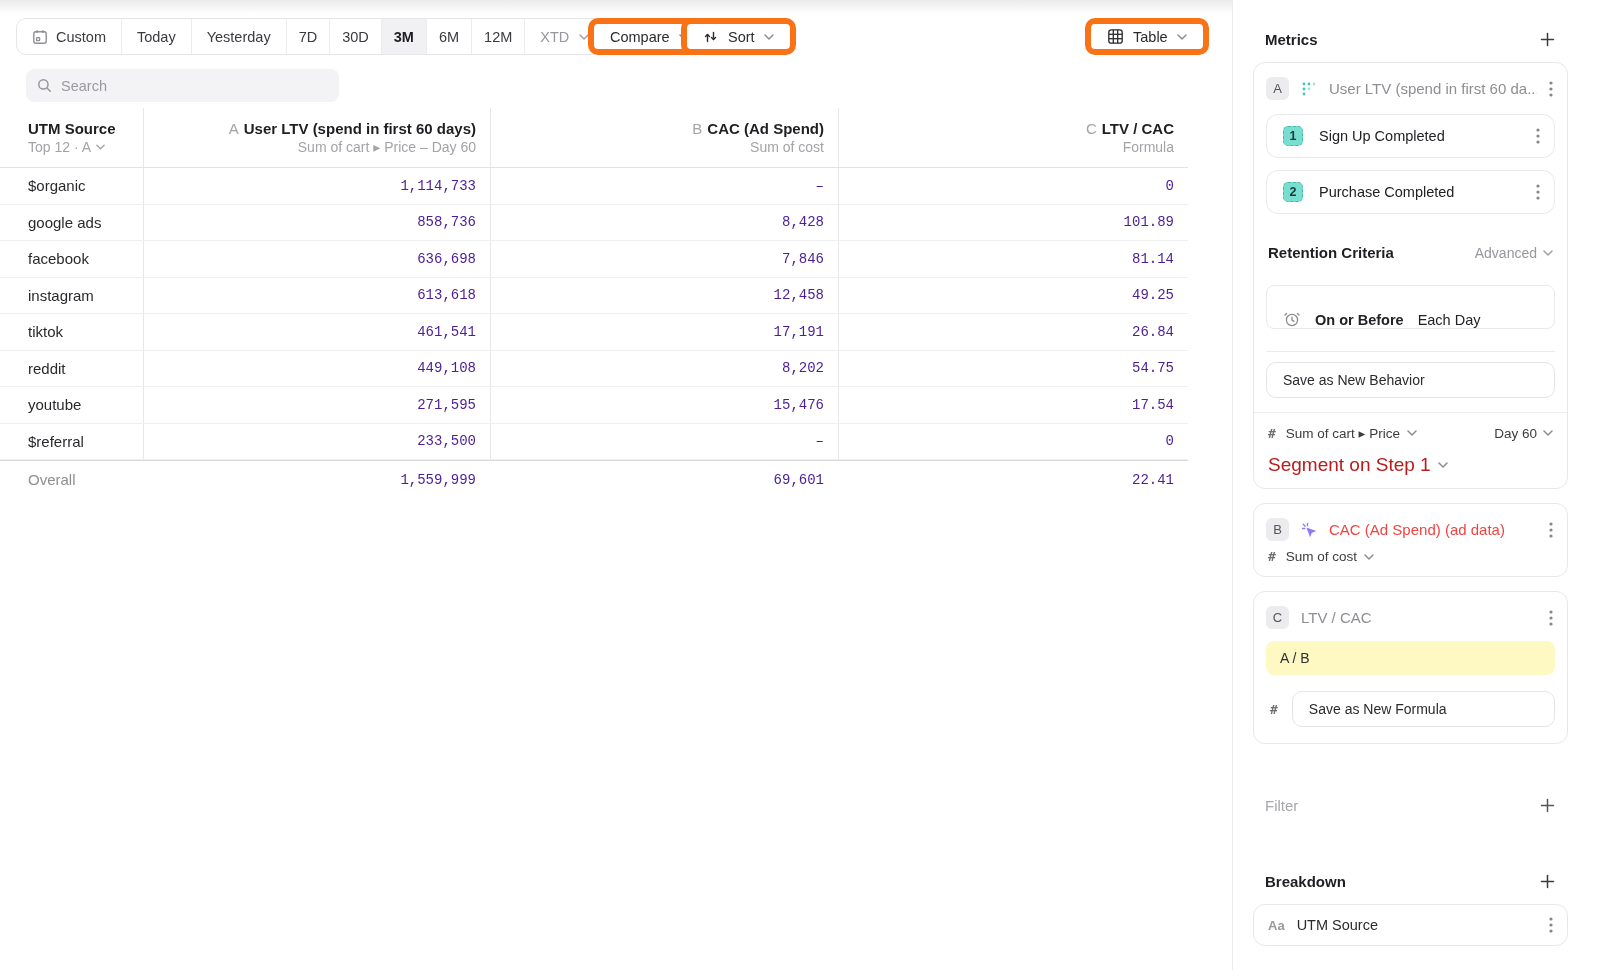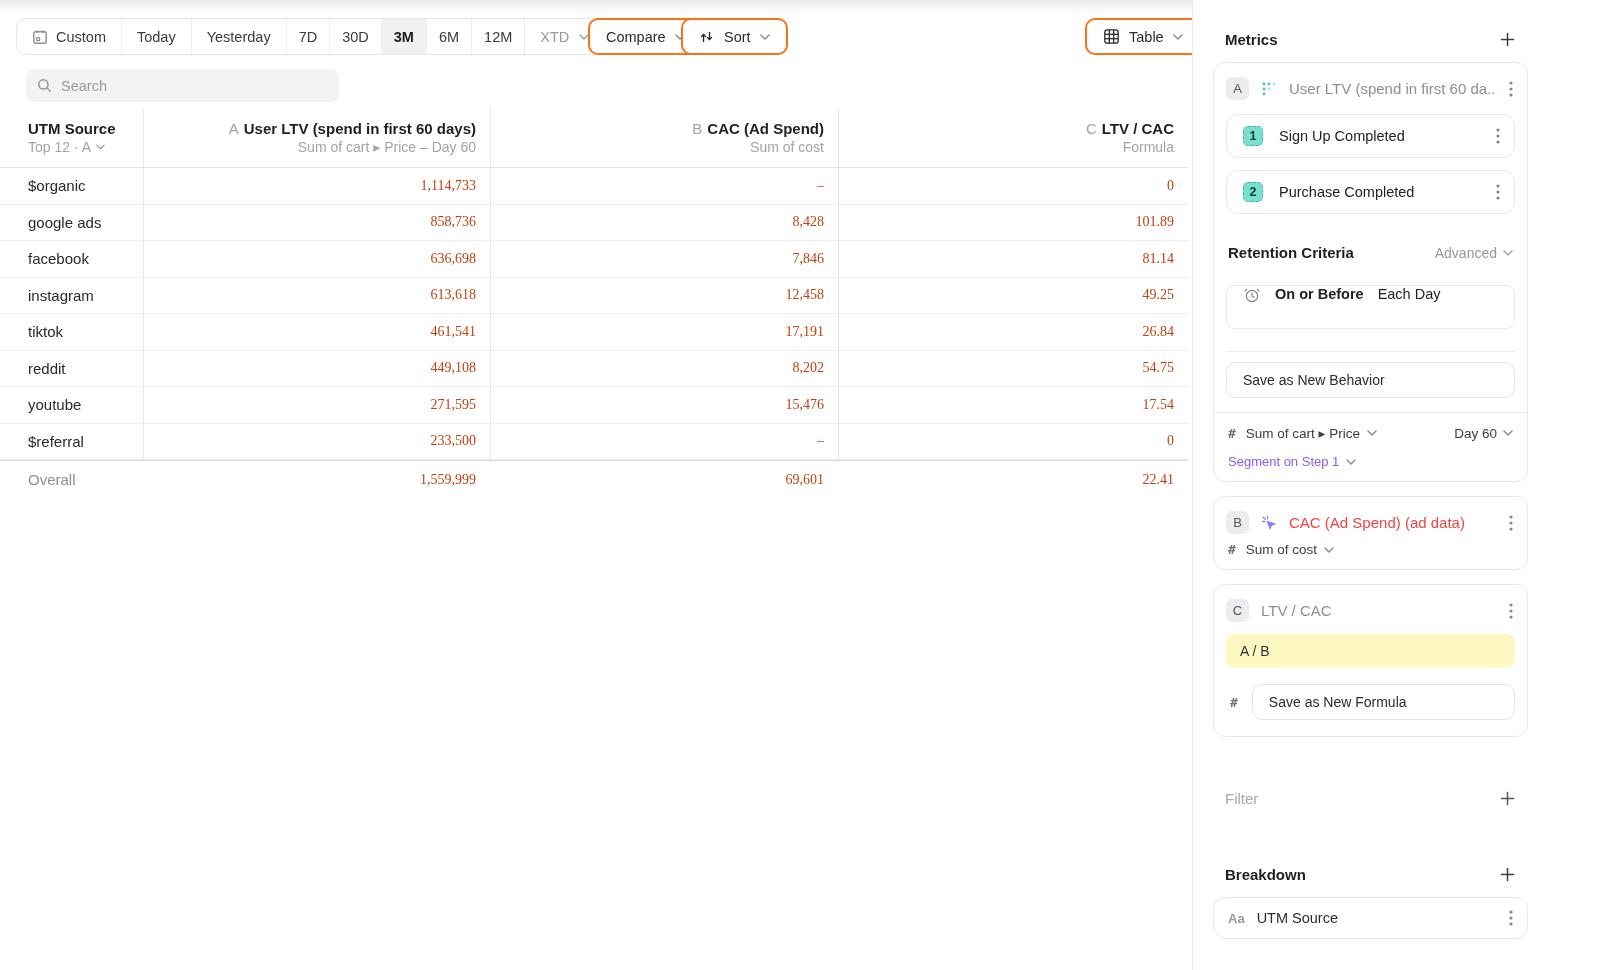--- a/index.html
+++ b/index.html
@@ -17,53 +17,53 @@
     border:1px solid #e6e6e9; border-radius:10px; background:#fff; overflow:hidden; }
   .seg { display:flex; align-items:center; gap:8px; padding:0 15px; font-size:14.5px; color:#3a3a3f;
     border-right:1px solid #ededf0; white-space:nowrap; cursor:pointer; }
   .seg:last-child { border-right:none; }
   .seg.narrow { padding:0 12px; }
   .seg.selected { background:#f1f1f3; font-weight:bold; color:#1e1e22; }
   .seg.muted { color:#97979d; }
   .seg .chev { margin-left:2px; }
 
   .tool-btn { position:absolute; top:18px; height:37px; display:flex; align-items:center; gap:9px;
-    padding:0 16px; border:2px solid #f97316; border-radius:10px; background:#fff;
+    padding:0 16px; border:6px solid #f97316; border-radius:10px; background:#fff;
     font-size:14.5px; font-weight:500; color:#2b2b2f; cursor:pointer; }
   .btn-compare { left:588px; }
   .btn-sort { left:681px; }
   .btn-table { left:1085px; }
 
   .search-box { position:absolute; left:26px; top:69px; width:313px; height:33px; background:#f3f3f5;
     border-radius:8px; display:flex; align-items:center; padding:0 11px; gap:9px; }
   .search-box input { border:none; outline:none; background:transparent; font-size:14.5px; color:#2b2b2f;
     width:100%; font-family:"Liberation Sans", sans-serif; }
   .search-box input::placeholder { color:#9a9aa0; }
 
   
   .data-table { position:absolute; left:0; top:108px; width:1188px; }
   .trow { display:grid; grid-template-columns:143px 347px 348px 350px; }
   .trow > div { display:flex; align-items:center; }
   .cell-src { padding-left:28px; font-size:15px; color:#2a2a2e; }
   .cell-num { justify-content:flex-end; padding-right:14px;
-    font-family:Liberation Serif, serif; font-size:14px; color:#c2410c; }
+    font-family:Liberation Mono, monospace; font-size:14px; color:#4c1d95; }
   .thead { height:60px; border-bottom:1px solid #e3e3e6; }
   .thead > div { flex-direction:column; justify-content:center; align-items:flex-end; padding-right:14px; gap:2px; }
   .thead > div.hsrc { align-items:flex-start; padding-left:28px; }
   .h-title { font-size:15px; font-weight:bold; color:#1f1f23; }
   .h-letter { font-weight:normal; color:#a3a3a8; margin-right:5px; }
   .h-sub { font-size:14px; color:#a3a3a8; display:flex; align-items:center; gap:5px; }
   .vb { border-left:1px solid #e8e8eb; }
   .drow { height:36.5px; border-bottom:1px solid #efeff1; }
   .drow:last-of-type { border-bottom:none; }
   .overall-row { height:38px; border-top:1px solid #d9d9dc; }
   .overall-row .cell-src { color:#8e8e93; }
 
   
-  .sidebar { position:absolute; left:1192px; top:0; width:356px; height:970px; border-left:1px solid #ebebee;
+  .sidebar { position:absolute; left:1232px; top:0; width:356px; height:970px; border-left:1px solid #ebebee;
     background:#fff; padding:0 20px; }
   .side-heading { display:flex; align-items:center; justify-content:space-between; padding:0 12px; }
   .side-heading .ht { font-size:15px; font-weight:bold; color:#1f1f23; }
   .side-heading .ht.gray { color:#a7a7ac; font-weight:500; }
   .h-metrics { margin-top:30px; }
   .h-filter  { margin-top:52px; }
   .h-break   { margin-top:58px; }
   .plus-btn { width:18px; height:18px; display:flex; align-items:center; justify-content:center; cursor:pointer; }
 
   .card { border:1px solid #e8e8eb; border-radius:12px; background:#fff; margin-top:14px; }
@@ -78,35 +78,35 @@
     display:flex; align-items:center; gap:16px; padding:0 14px 0 16px; }
   .step-num { width:20px; height:20px; border-radius:5px; background:#78dfd0; border:1px dashed rgba(34,150,132,0.55);
     color:#173a3a; font-size:12.5px; font-weight:bold; display:flex; align-items:center; justify-content:center; flex:none; }
   .step-label { font-size:14.5px; color:#222226; font-weight:500; }
 
   .ret-row { display:flex; align-items:center; justify-content:space-between; margin:30px 14px 24px 14px; }
   .ret-title { font-size:15px; font-weight:bold; color:#1f1f23; }
   .ret-adv { display:flex; align-items:center; gap:6px; font-size:14px; color:#97979d; cursor:pointer; }
 
   .clock-box { margin:6px 12px 0; height:44px; border:1px solid #e9e9ec; border-radius:8px;
-    display:flex; align-items:flex-start; gap:14px; padding:0 16px; }
+    display:flex; align-items:flex-end; gap:14px; padding:0 16px; }
   .cond-bold { font-size:14.5px; font-weight:bold; color:#222226; }
   .cond-rest { font-size:14.5px; color:#222226; }
 
   .inner-divider { height:1px; background:#ececef; margin:22px 12px 0; }
   .save-behavior { margin:10px 12px 14px; height:36px; border:1px solid #e5e5e8; border-radius:10px;
     display:flex; align-items:center; padding:8px 16px; font-size:14px; font-weight:500; color:#2b2b2f; cursor:pointer; }
 
   .measure-sec { border-top:1px solid #ececef; padding:12px 14px 12px 14px; }
   .measure-row { display:flex; align-items:center; gap:10px; }
   .hash { font-size:13px; font-weight:bold; color:#6f6f74; font-family:"DejaVu Sans Mono", monospace; }
   .measure-label { font-size:13.5px; font-weight:500; color:#3c3c41; display:flex; align-items:center; gap:7px; cursor:pointer; }
   .measure-right { margin-left:auto; font-size:13.5px; font-weight:500; color:#3c3c41;
     display:flex; align-items:center; gap:6px; cursor:pointer; }
-  .segment-row { margin-top:13px; font-size:13px; color:#8b5cf6; display:flex; align-items:center; gap:7px; cursor:pointer; }
+  .segment-row { margin-top:13px; font-size:19px; color:#b91c1c; display:flex; align-items:center; gap:7px; cursor:pointer; }
 
   .formula-input { margin:4px 12px 0; height:34px; background:#fef9c3; border-radius:8px;
     display:flex; align-items:center; padding:0 14px; font-size:14px; color:#2f2f33; }
   .formula-save-row { display:flex; align-items:center; gap:14px; margin:16px 12px 16px 16px; }
   .save-formula { flex:1; height:36px; border:1px solid #e5e5e8; border-radius:10px; display:flex;
     align-items:center; padding:0 16px; font-size:14px; font-weight:500; color:#2b2b2f; cursor:pointer; }
 
   .utm-card { height:42px; display:flex; align-items:center; gap:12px; padding:0 14px 0 14px; }
   .aa { font-size:13px; font-weight:bold; color:#98989d; }
   .utm-label { font-size:14.5px; font-weight:500; color:#2b2b2f; }

